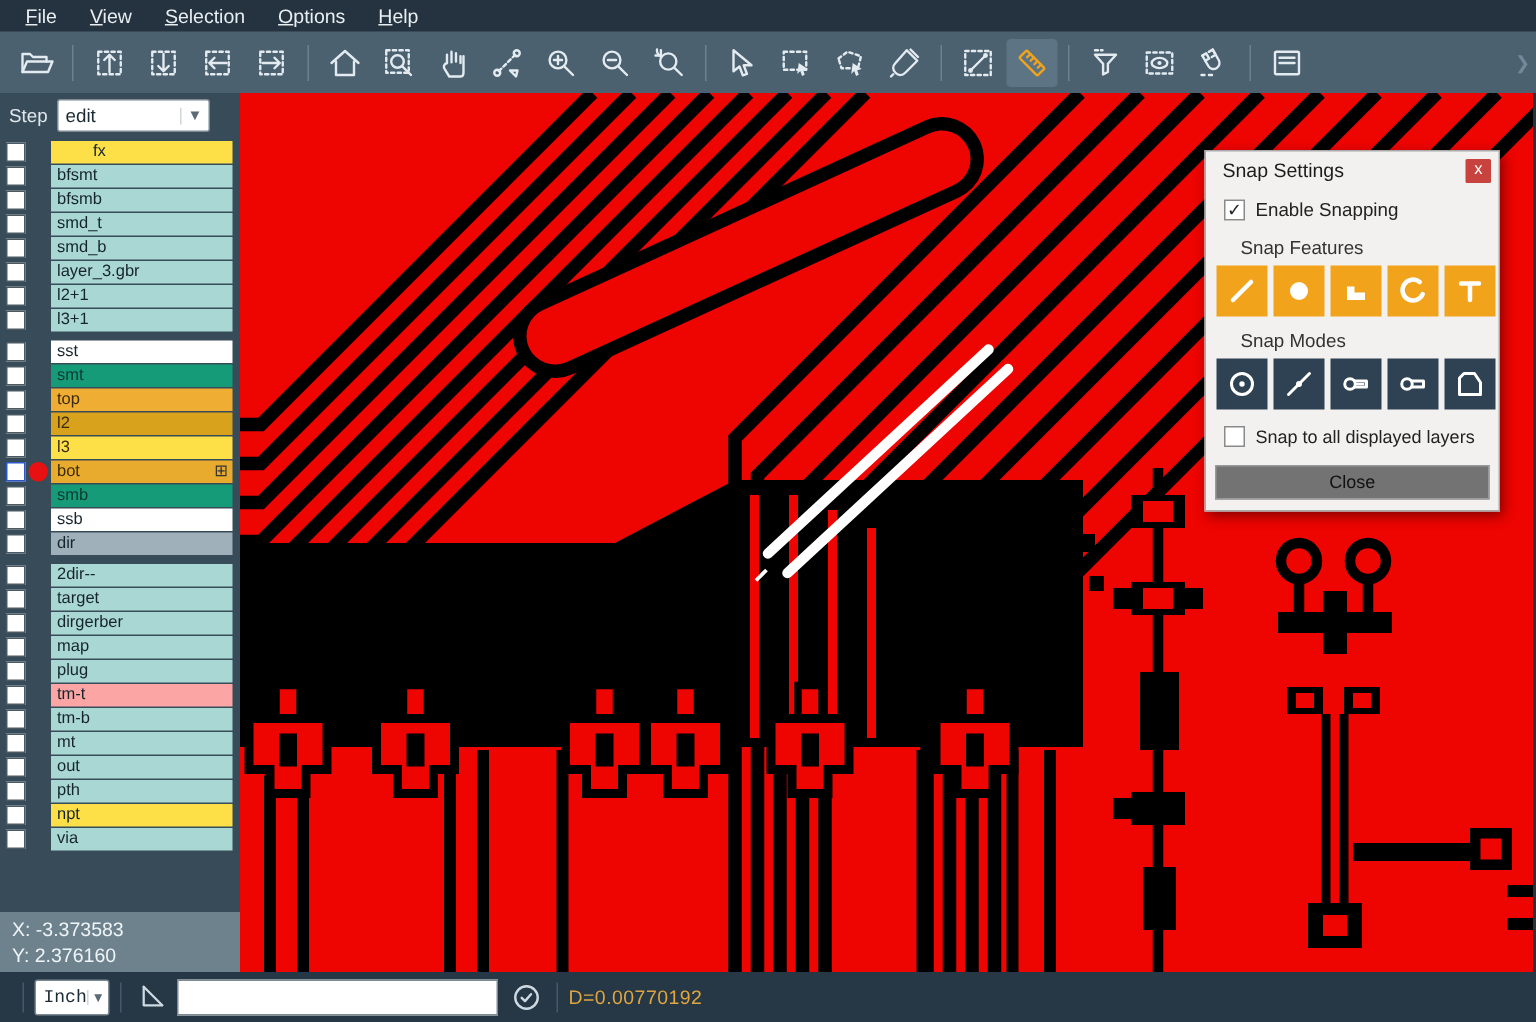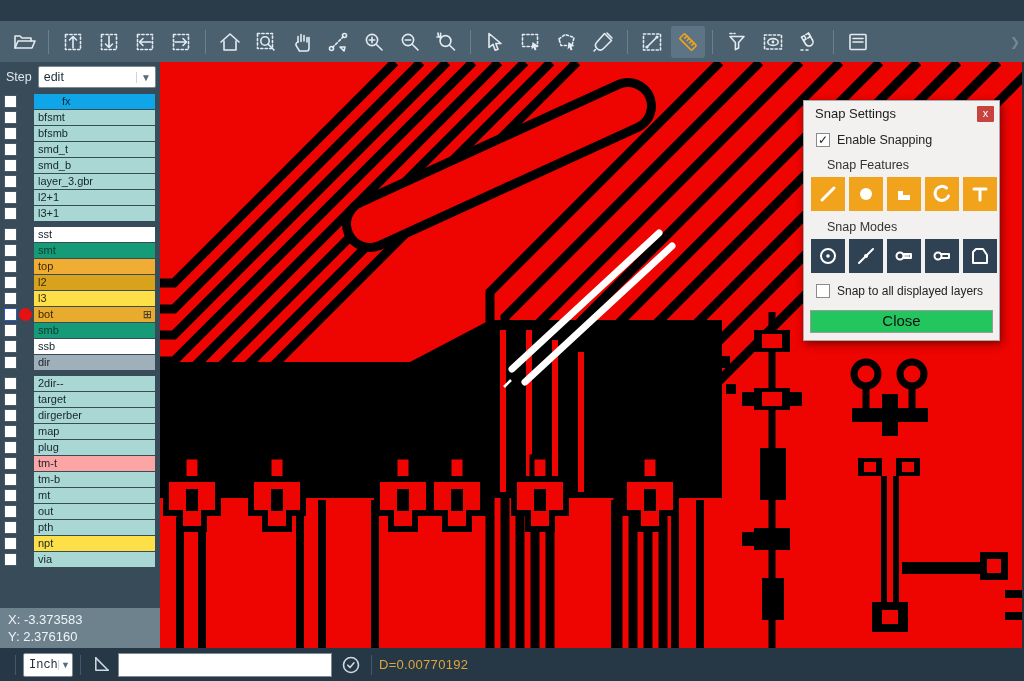--- a/index.html
+++ b/index.html
@@ -14,21 +14,21 @@
   .toolbar{position:absolute;left:0;top:21px;width:1024px;height:41px;background:#4c6170;display:flex;align-items:center;padding-left:6px;box-sizing:border-box;}
   .tb-btn{width:34px;height:32px;display:flex;align-items:center;justify-content:center;border-radius:3px;margin:0 1px;flex:0 0 auto;}
   .tb-btn svg{stroke:#e3ebf1;fill:none;stroke-width:1.6;stroke-linecap:round;stroke-linejoin:round;}
   .tb-btn.active{background:#5d7485;}
   .tb-btn.active svg{stroke:#f2a31c;}
   .tb-sep{width:1px;height:24px;background:#6b8090;margin:0 6px;flex:0 0 auto;}
   .tb-overflow{margin-left:auto;margin-right:4px;color:#73889a;font-size:12px;}
 
   
   .sidebar{position:absolute;left:0;top:62px;width:160px;height:586px;background:#374b59;box-sizing:border-box;}
-  .step-row{height:30px;display:flex;align-items:center;padding:0 4px 0 6px;gap:6px;}
+  .step-row{height:30px;display:flex;align-items:center;padding:0 20px 0 6px;gap:6px;}
   .step-label{color:#dfe7ec;font-size:12.5px;}
   .selectbox{flex:1;height:20px;background:#fff;border:1px solid #7d8a93;border-radius:2px;display:flex;align-items:center;font-size:12.5px;color:#1c2a33;gap:44px;}
   .selectbox .val{flex:1;padding-left:5px;}
   .selectbox .chev{width:18px;text-align:center;color:#5a6b77;font-size:10px;border-left:1px solid #cfd6da;}
   .layer-list{padding-top:2px;}
   .layer-group{margin-bottom:6px;}
   .layer-row{display:flex;align-items:center;height:15px;margin-bottom:1px;}
   .cb{width:11px;height:11px;background:#fff;border:1.5px solid #4a5a64;margin-left:4px;flex:0 0 auto;}
   .cb.cb-selected{border-color:#2d57c8;}
   .gutter{width:17px;height:15px;flex:0 0 auto;display:flex;align-items:center;justify-content:center;}
@@ -48,38 +48,45 @@
   .dlg-title{height:26px;line-height:26px;padding-left:11px;font-size:13px;color:#1c1c1c;}
   .dlg-close{position:absolute;top:5px;right:5px;width:17px;height:16px;background:#c9433e;color:#fff;font-size:11px;line-height:15px;text-align:center;border-radius:1px;}
   .dlg-row{display:flex;align-items:center;gap:7px;padding:6px 0 4px 12px;}
   .dcb{width:14px;height:14px;background:#fff;border:1px solid #8a8a8a;box-sizing:border-box;text-align:center;line-height:12px;font-size:12px;color:#222;flex:0 0 auto;}
   .dlg-sec{padding:7px 0 3px 23px;color:#333;}
   .btnrow{display:flex;gap:4px;padding:2px 0 2px 7px;}
   .sq-btn{width:34px;height:34px;display:flex;align-items:center;justify-content:center;flex:0 0 auto;}
   .feat-btn{background:#f2a31c;}
   .mode-btn{background:#2e4254;}
   .sq-btn svg{stroke:#fff;fill:none;stroke-width:2.4;stroke-linecap:round;stroke-linejoin:round;}
-  .dlg-close-btn{margin:8px 6px 0 6px;height:21px;background:#22c55e;border:1px solid #9a9a9a;text-align:center;line-height:20px;font-size:15px;color:#111;}
+  .dlg-close-btn{margin:8px 6px 0 6px;height:21px;background:#737373;border:1px solid #9a9a9a;text-align:center;line-height:20px;font-size:12px;color:#111;}
 
   
   .statusbar{position:absolute;left:0;bottom:0;width:1024px;height:33px;background:#263845;display:flex;align-items:center;box-sizing:border-box;padding-left:8px;}
   .sb-sep{width:1px;height:20px;background:#46586a;margin:0 7px;flex:0 0 auto;}
   .units{width:48px;height:22px;background:#fff;border:1px solid #7d8a93;border-radius:2px;display:flex;align-items:center;font-size:12px;color:#1c2a33;flex:0 0 auto;}
   .units .val{flex:1;padding-left:5px;font-family:Liberation Mono, monospace;}
   .units .chev{width:14px;text-align:center;color:#5a6b77;font-size:9px;border-left:1px solid #cfd6da;}
   .sb-icon{width:26px;display:flex;justify-content:center;flex:0 0 auto;}
   .sb-icon svg{stroke:#cfd9e2;fill:none;stroke-width:1.6;stroke-linecap:round;stroke-linejoin:round;}
   .sb-input{width:204px;height:22px;border:1px solid #7d8a93;background:#fff;margin-left:4px;font-size:12px;padding:0 4px;flex:0 0 auto;}
   .dist{font-size:13px;color:#e0a53f;letter-spacing:.3px;}
 </style>
 </head>
 <body>
 
 <div class="screen">
 
+  <div class="menubar">
+    <div class="menu-item"><u>F</u>ile</div>
+    <div class="menu-item"><u>V</u>iew</div>
+    <div class="menu-item"><u>S</u>election</div>
+    <div class="menu-item"><u>O</u>ptions</div>
+    <div class="menu-item"><u>H</u>elp</div>
+  </div>
 
   <div class="toolbar">
     <div class="tb-btn">
         <svg width="24" height="24" viewBox="0 0 24 24">
           <path d="M3 18V6h5l2 2h9v3"></path>
           <path d="M3 18l3-7h17l-3 7z"></path>
         </svg>
       </div>
     <div class="tb-sep"></div>
     <div class="tb-btn">
@@ -341,21 +348,21 @@
       <div class="selectbox">
         <span class="val">edit</span>
         <span class="chev">▼</span>
       </div>
     </div>
     <div class="layer-list" id="layer-list">
         <div class="layer-group">
           <div class="layer-row">
             <div class="cb"></div>
             <div class="gutter"></div>
-            <div class="lname" style="background: #0ea5e9; color: rgb(22, 36, 44); padding-left: 28px;">
+            <div class="lname" style="background: #fde047; color: rgb(22, 36, 44); padding-left: 28px;">
               <span class="txt">fx</span>
             </div>
           </div>
           <div class="layer-row">
             <div class="cb"></div>
             <div class="gutter"></div>
             <div class="lname" style="background: rgb(169, 215, 211); color: rgb(22, 36, 44);">
               <span class="txt">bfsmt</span>
             </div>
           </div>

